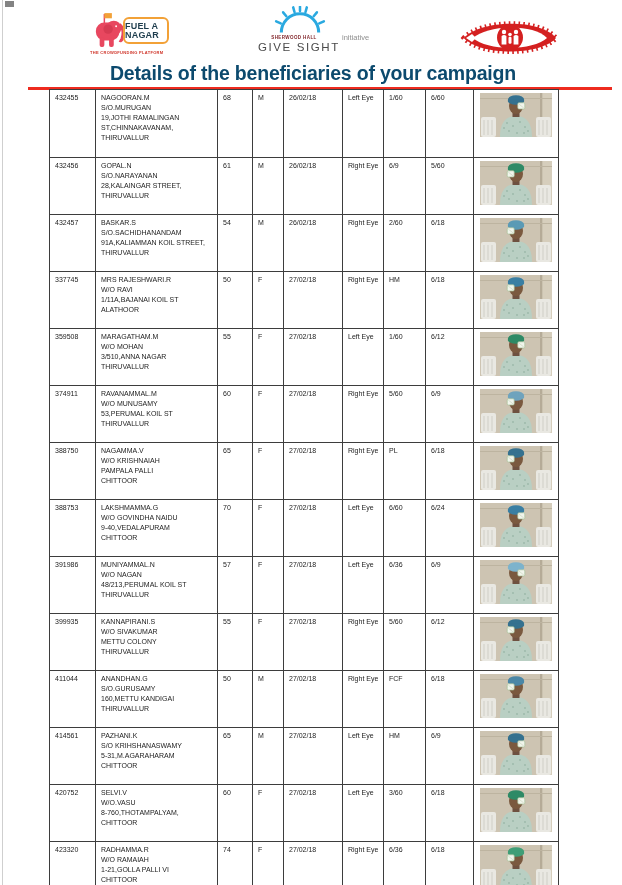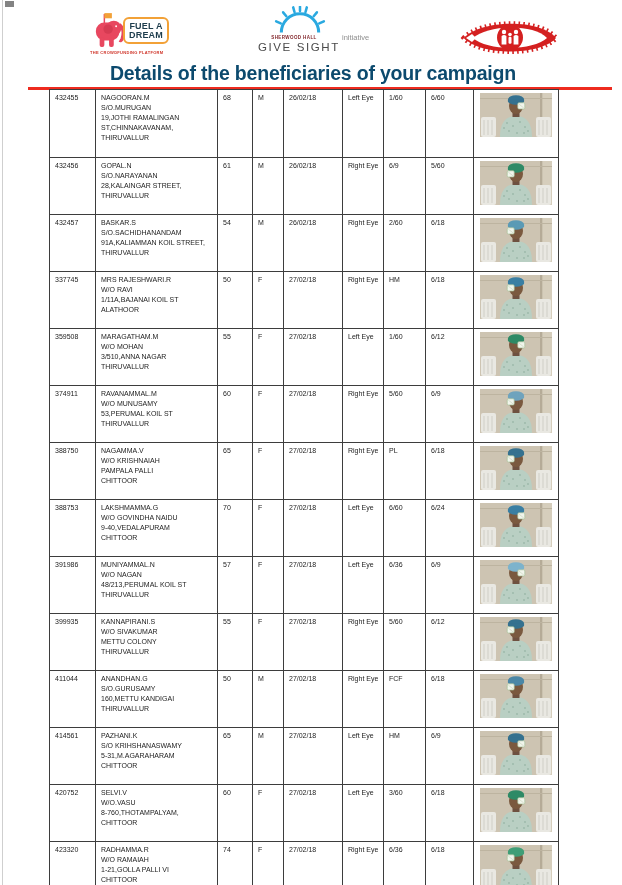--- a/index.html
+++ b/index.html
@@ -9,21 +9,21 @@
   }
   .scan-edge{position:absolute;left:2px;top:0;width:1px;height:885px;background:#cfcfcf;}
   .scan-blot{position:absolute;left:5px;top:1px;width:9px;height:6px;background:#5a5a5a;opacity:.75;}
 
   
   .fuel-logo{position:absolute;left:92px;top:6px;width:118px;height:52px;}
   .fuel-elephant{position:absolute;left:2px;top:5px;}
   .fuel-box{
     position:absolute;left:31px;top:11px;width:42px;height:23px;
     border:2.5px solid #f2a137;border-radius:6px;background:#ffffff;
-    display:flex;flex-direction:column;justify-content:center;align-items:center;
+    display:flex;flex-direction:column;justify-content:center;align-items:flex-start;
   }
   .fuel-box div{font-weight:bold;font-size:9px;line-height:9px;color:#1e3d4d;letter-spacing:.2px;}
   .fuel-tag{position:absolute;left:-2px;top:44px;width:54px;text-align:center;
     font-size:4px;color:#cf3328;font-weight:bold;letter-spacing:.3px;white-space:nowrap;}
 
   .gs-logo{position:absolute;left:258px;top:4px;width:125px;height:52px;}
   .gs-sun{position:absolute;left:14px;top:2px;}
   .gs-org{position:absolute;left:0;top:31px;width:72px;text-align:center;
     font-size:4.5px;font-weight:bold;color:#7e1f24;letter-spacing:.4px;}
   .gs-name{position:absolute;left:0;top:37px;width:82px;
@@ -68,21 +68,21 @@
       <rect x="2" y="12" width="25" height="19" rx="9" fill="#e8475f"></rect>
       <circle cx="21" cy="18" r="8" fill="#e8475f"></circle>
       <path d="M27,14 Q33,19 30,29 Q29,32 27,31" fill="none" stroke="#e8475f" stroke-width="3.4"></path>
       <circle cx="15" cy="19" r="5" fill="#d63b52"></circle>
       <rect x="6" y="28" width="5" height="10" rx="2" fill="#e8475f"></rect>
       <rect x="16" y="28" width="5" height="10" rx="2" fill="#e8475f"></rect>
       <circle cx="23.5" cy="16" r="1" fill="#ffffff"></circle>
     </svg>
     <div class="fuel-box">
       <div>FUEL A</div>
-      <div>DREAM</div>
+      <div>NAGAR</div>
     </div>
     <div class="fuel-tag">THE CROWDFUNDING PLATFORM</div>
   </div>
 
   <div class="gs-logo">
     <svg class="gs-sun" width="56" height="30" viewBox="0 0 66 35">
       <path d="M11,31 A22,22 0 0 1 55,31" fill="none" stroke="#2aa9e0" stroke-width="3.6"></path>
       <g stroke="#2aa9e0" stroke-width="3" stroke-linecap="round">
         <line x1="55.7" y1="20.4" x2="61.1" y2="17.9"></line>
         <line x1="49.1" y1="11.9" x2="52.9" y2="7.3"></line>

